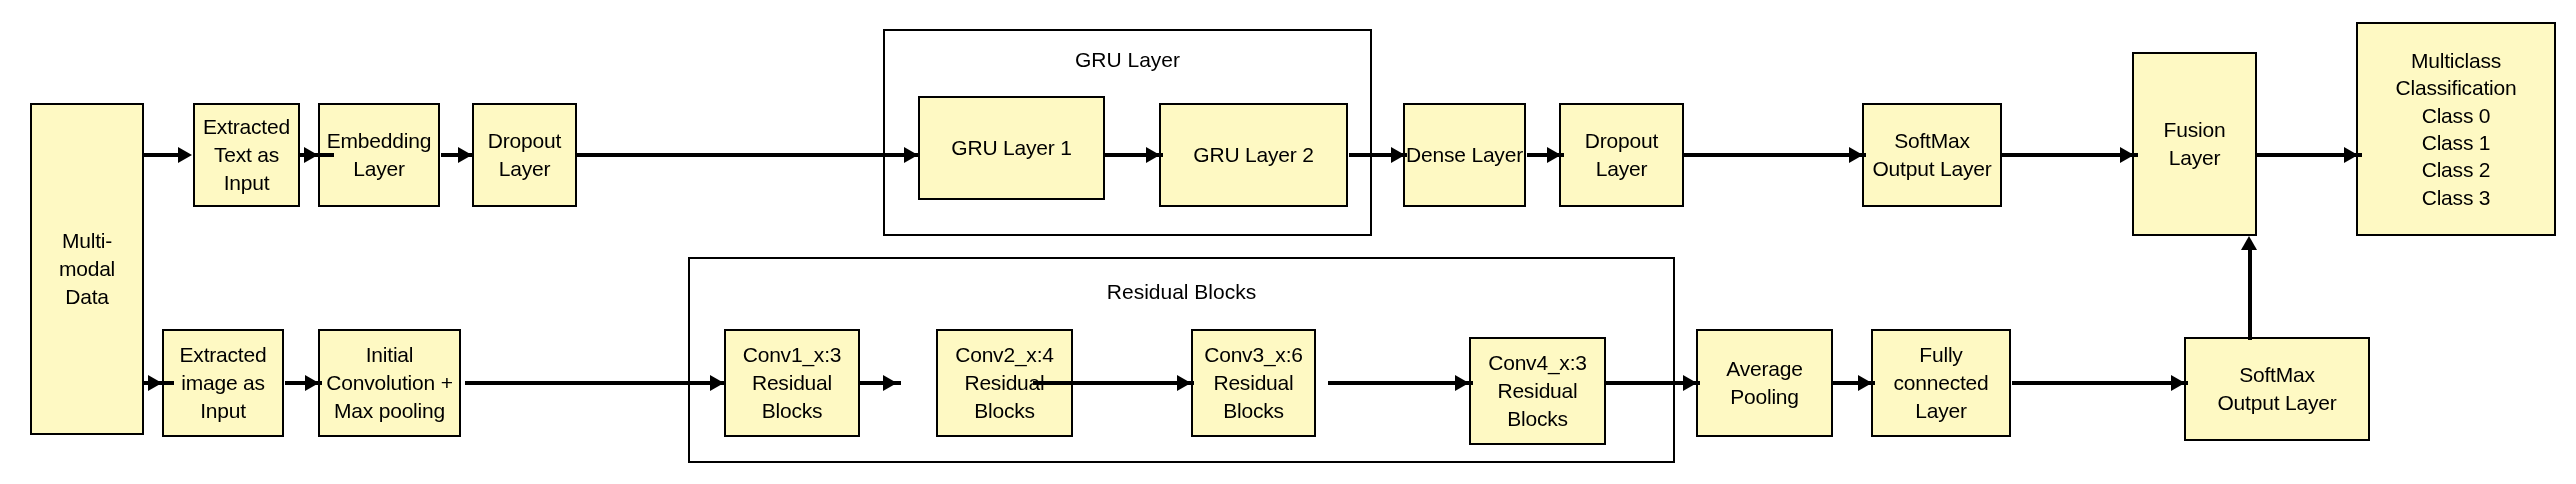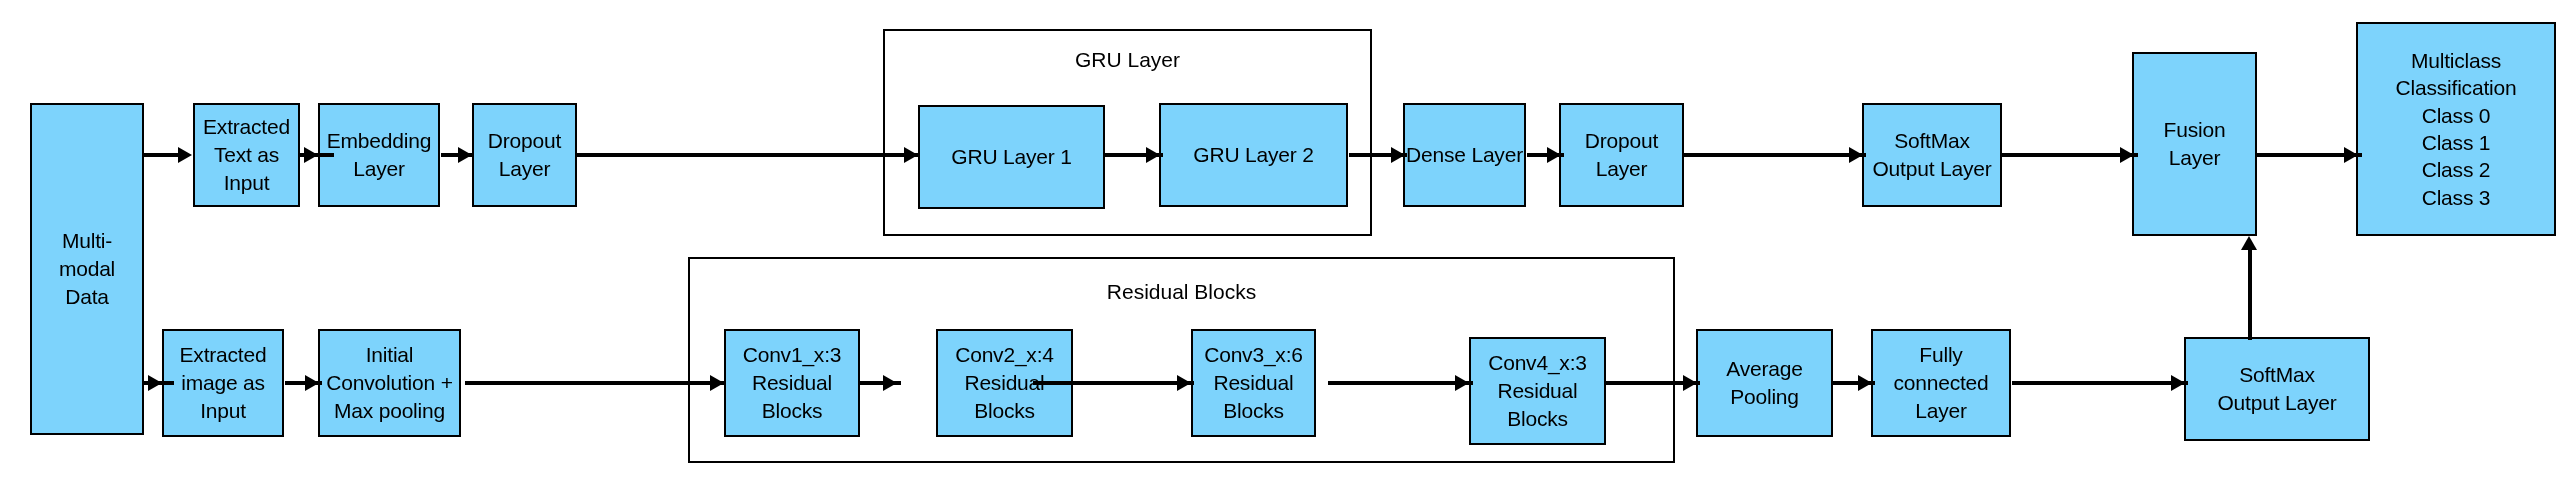--- a/index.html
+++ b/index.html
@@ -13,21 +13,21 @@
     width: 2576px;
     height: 484px;
     background: #ffffff;
     font-family: "Liberation Sans", "DejaVu Sans", sans-serif;
     overflow: hidden;
   }
   .node {
     position: absolute;
     box-sizing: border-box;
     border: 2.3px solid #000000;
-    background: #7dd3fc;
+    background: #fef9c3;
     display: flex;
     align-items: center;
     justify-content: center;
     text-align: center;
     color: #000000;
     font-size: 21px;
     line-height: 1.33;
     letter-spacing: -0.2px;
     white-space: pre-line;
     z-index: 3;
@@ -93,21 +93,21 @@
 
   <div class="node" style="left:318px; top:103px; width:122px; height:104px;">Embedding
 Layer</div>
 
   <div class="node" style="left:472px; top:103px; width:105px; height:104px;">Dropout
 Layer</div>
 
   <div class="group" style="left:883px; top:29px; width:489px; height:207px;"></div>
   <div class="group-title" style="left:883px; top:46px; width:489px;">GRU Layer</div>
 
-  <div class="node" style="left:918px; top:105px; width:187px; height:104px;">GRU Layer 1</div>
+  <div class="node" style="left:918px; top:96px; width:187px; height:104px;">GRU Layer 1</div>
 
   <div class="node" style="left:1159px; top:103px; width:189px; height:104px;">GRU Layer 2</div>
 
   <div class="node" style="left:1403px; top:103px; width:123px; height:104px;">Dense Layer</div>
 
   <div class="node" style="left:1559px; top:103px; width:125px; height:104px;">Dropout
 Layer</div>
 
   <div class="node" style="left:1862px; top:103px; width:140px; height:104px;">SoftMax
 Output Layer</div>

